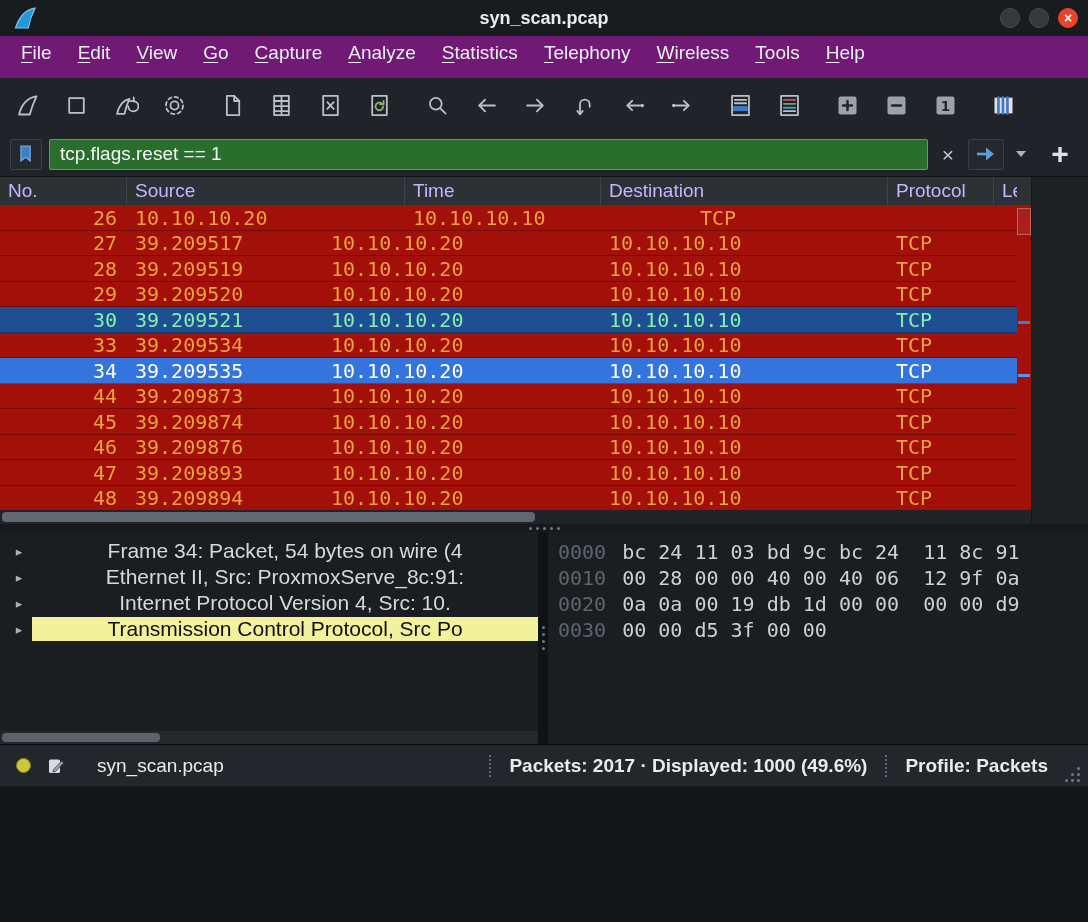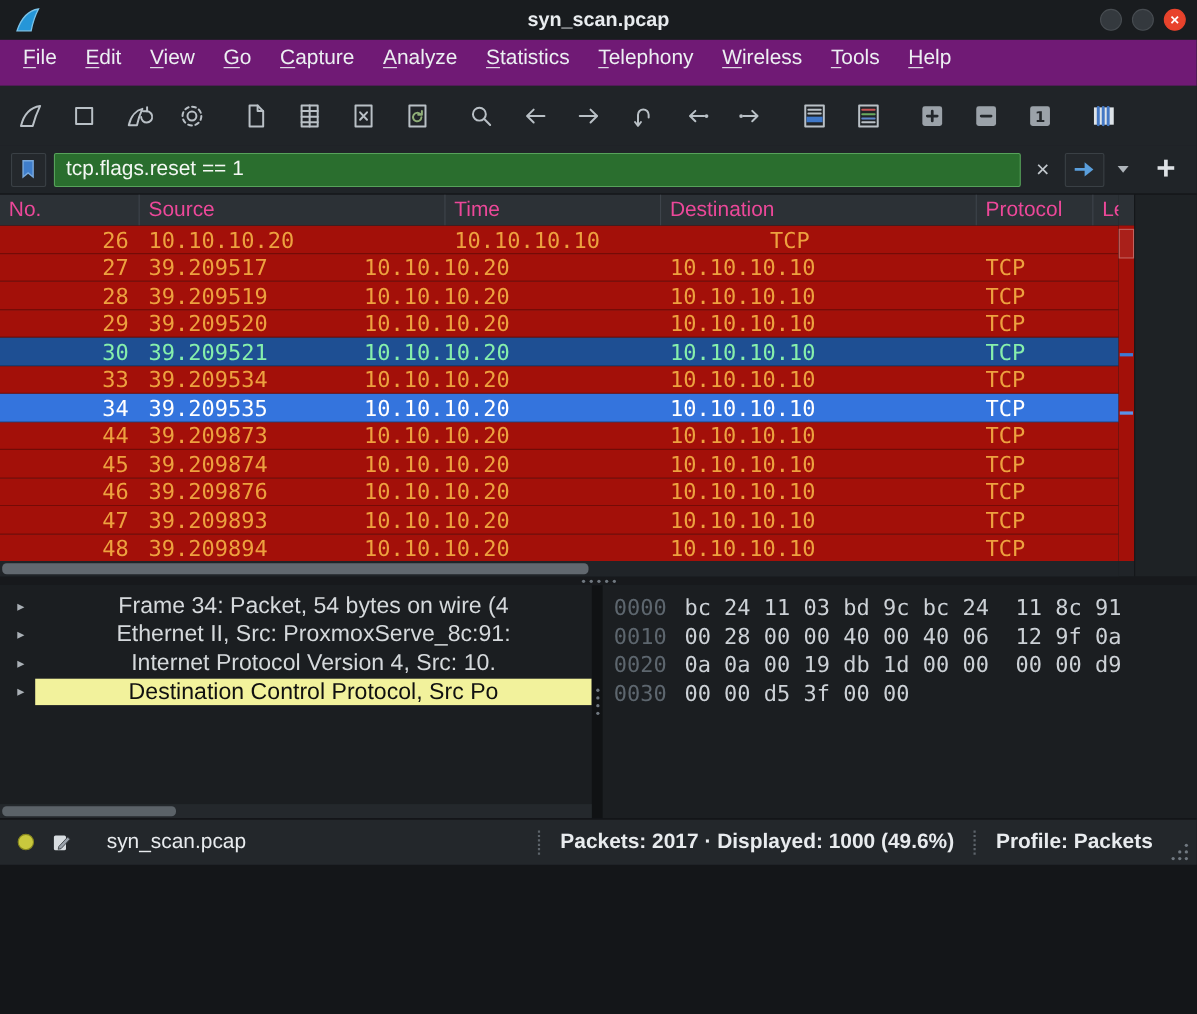--- a/index.html
+++ b/index.html
@@ -31,21 +31,21 @@
   .filter-input{flex:1;height:31px;background:#2a6e2e;border:1px solid #57a25b;border-radius:2px;color:#f3f7f3;font-size:19px;padding:0 10px;font-family:"Liberation Sans",sans-serif;outline:none;}
   .clear-btn{width:26px;height:31px;background:transparent;border:none;color:#c3c9ce;font-size:21px;line-height:29px;}
   .apply-btn{width:36px;height:31px;background:#24282c;border:1px solid #3a4045;border-radius:2px;display:flex;align-items:center;justify-content:center;padding:0;}
   .caret-btn{width:20px;height:31px;background:transparent;border:none;display:flex;align-items:center;justify-content:center;padding:0;}
   .caret-btn .tri{width:0;height:0;border-left:5px solid transparent;border-right:5px solid transparent;border-top:6px solid #aeb4ba;}
   .add-btn{width:36px;height:33px;background:transparent;border:none;color:#dde1e5;font-size:30px;line-height:30px;font-weight:bold;margin-left:4px;}
 
   
   .packet-area{height:348px;display:flex;flex:0 0 auto;background:#1c1f22;border-top:1px solid #101214;}
   .plist-wrap{width:1017px;display:flex;flex-direction:column;}
-  .plist-header{height:28px;background:#2c3136;display:flex;color:#ec4899;font-size:19px;flex:0 0 auto;}
+  .plist-header{height:28px;background:#2c3136;display:flex;color:#c4b5fd;font-size:19px;flex:0 0 auto;}
   .hcell{display:flex;align-items:center;padding-left:8px;border-right:1px solid #3e444b;overflow:hidden;white-space:nowrap;}
   .hcell.no{width:127px;}
   .hcell.time{width:196px;}
   .hcell.src{width:278px;}
   .hcell.dst{width:287px;}
   .hcell.proto{width:106px;}
   .hcell.len{flex:1;border-right:none;}
   .plist-rows{height:306px;overflow:hidden;background:#1c1f22;}
   .prow{height:25.5px;display:flex;background:#a31009;box-shadow:inset 0 -1px rgba(0,0,0,0.28);font-family:"DejaVu Sans Mono",monospace;font-size:20px;}
   .prow .c{display:flex;align-items:center;white-space:nowrap;overflow:hidden;color:#eda13f;}
@@ -467,21 +467,21 @@
             <span class="d-text">Ethernet II, Src: ProxmoxServe_8c:91:</span>
           </div>
 
           <div class="detail-line">
             <span class="d-arrow"></span>
             <span class="d-text">Internet Protocol Version 4, Src: 10.</span>
           </div>
 
           <div class="detail-line highlight">
             <span class="d-arrow"></span>
-            <span class="d-text">Destination Control Protocol, Src Po</span>
+            <span class="d-text">Transmission Control Protocol, Src Po</span>
           </div>
         </div>
       <div class="pane-hscroll">
         <div class="thumb" style="left:2px;width:158px;"></div>
       </div>
     </div>
     <div class="vsplit">
       <div class="grip">
           <i></i>
           <i></i>

